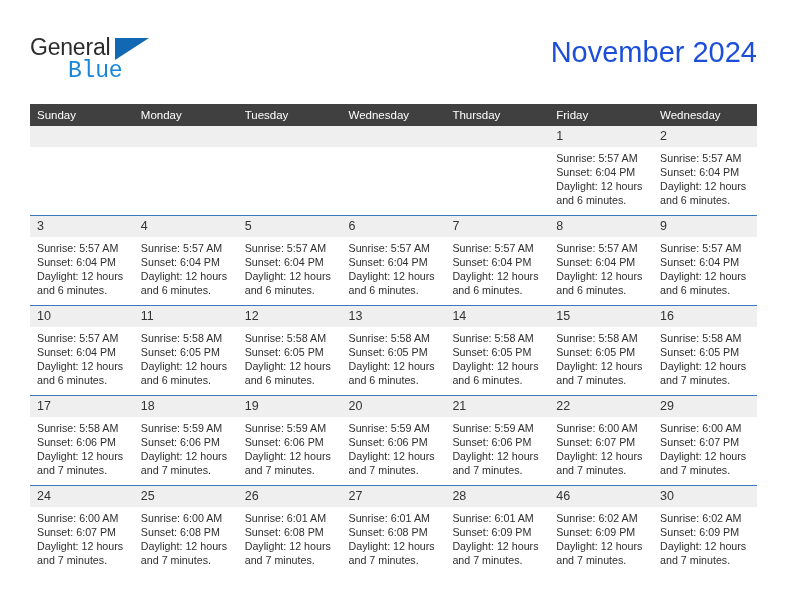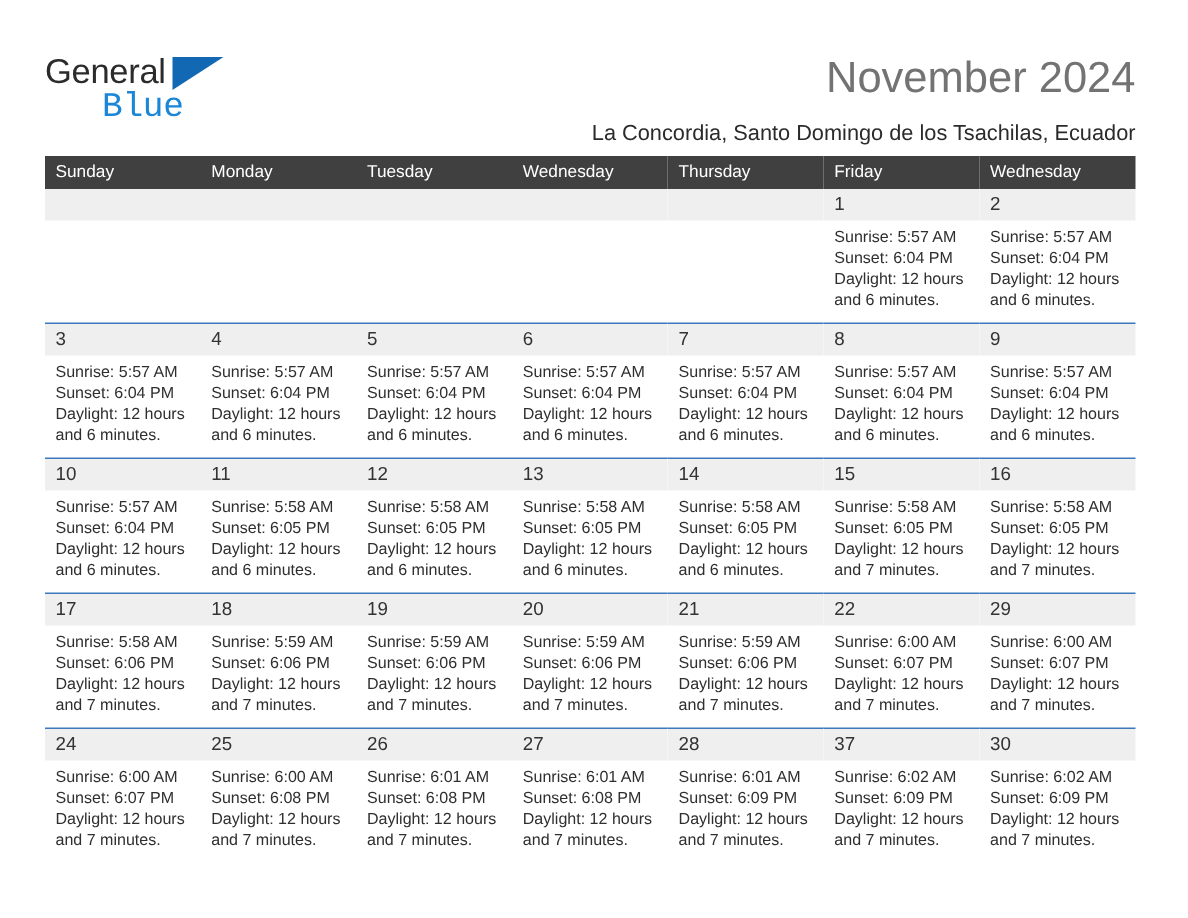--- a/index.html
+++ b/index.html
@@ -70,21 +70,21 @@
     font-family: Liberation Mono, monospace;
   }
   .title-block {
     position: absolute;
     right: 0;
     top: 0;
     text-align: right;
   }
   .cal-title {
     font-size: 29px;
-    color: #737373;
+    color: #1d4ed8;
     line-height: 36px;
     white-space: nowrap;
     font-weight: normal;
     margin: 0;
   }
   .cal-subtitle {
     font-size: 14.5px;
     color: #2b2b2b;
     line-height: 20px;
     margin-top: 9px;
@@ -155,21 +155,20 @@
     <div class="logo">
       <div class="logo-row1">
         <span class="logo-general">General</span>
         <span class="logo-triangle"></span>
       </div>
       <span class="logo-blue">Blue</span>
     </div>
 
     <div class="title-block">
       <h1 class="cal-title">November 2024</h1>
-      <div class="cal-subtitle">La Concordia, Santo Domingo de los Tsachilas, Ecuador</div>
     </div>
 
   </div>
 
   <table class="calendar">
     <thead>
       <tr id="weekday-row">
           <th>Sunday</th>
           <th>Monday</th>
           <th>Tuesday</th>
@@ -422,21 +421,21 @@
           </td>
           <td>
             <div class="daynum">28</div>
             <div class="info">
               <div>Sunrise: 6:01 AM</div>
               <div>Sunset: 6:09 PM</div>
               <div class="daylight">Daylight: 12 hours and 7 minutes.</div>
             </div>
           </td>
           <td>
-            <div class="daynum">37</div>
+            <div class="daynum">46</div>
             <div class="info">
               <div>Sunrise: 6:02 AM</div>
               <div>Sunset: 6:09 PM</div>
               <div class="daylight">Daylight: 12 hours and 7 minutes.</div>
             </div>
           </td>
           <td>
             <div class="daynum">30</div>
             <div class="info">
               <div>Sunrise: 6:02 AM</div>

